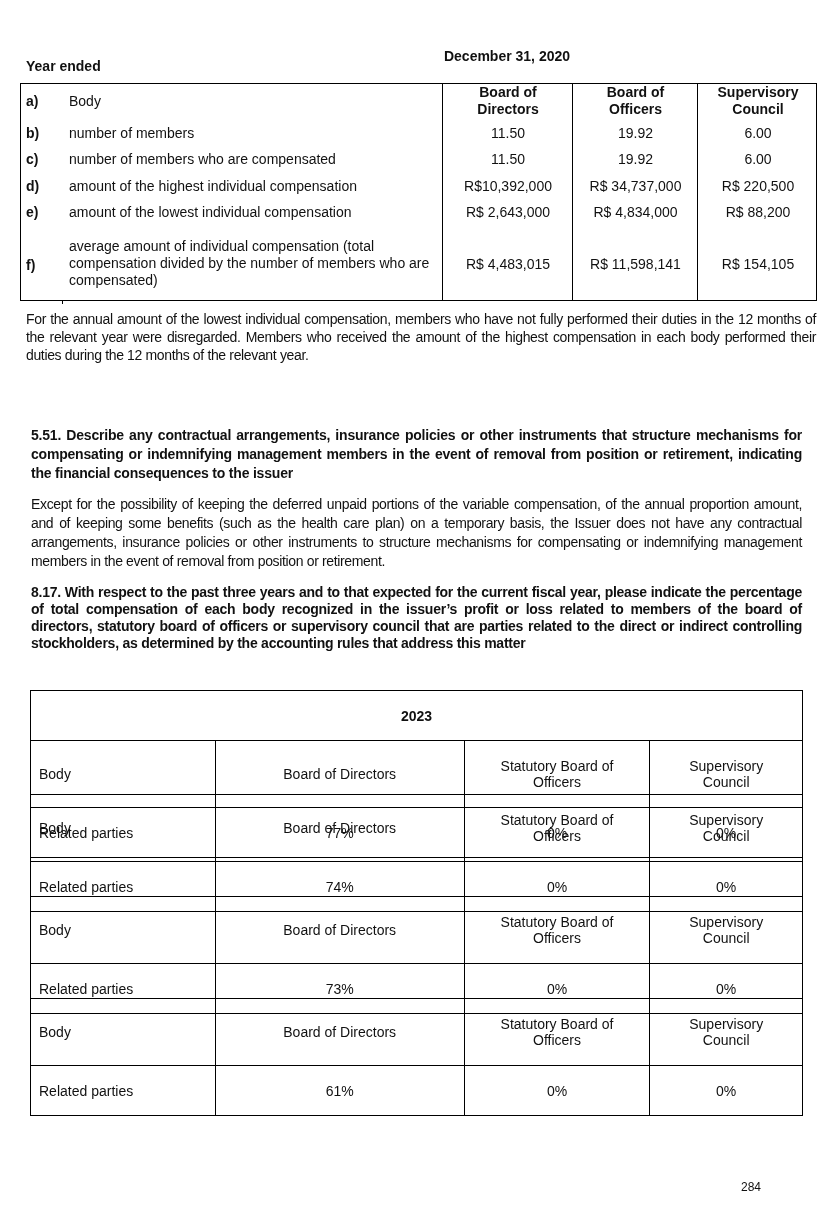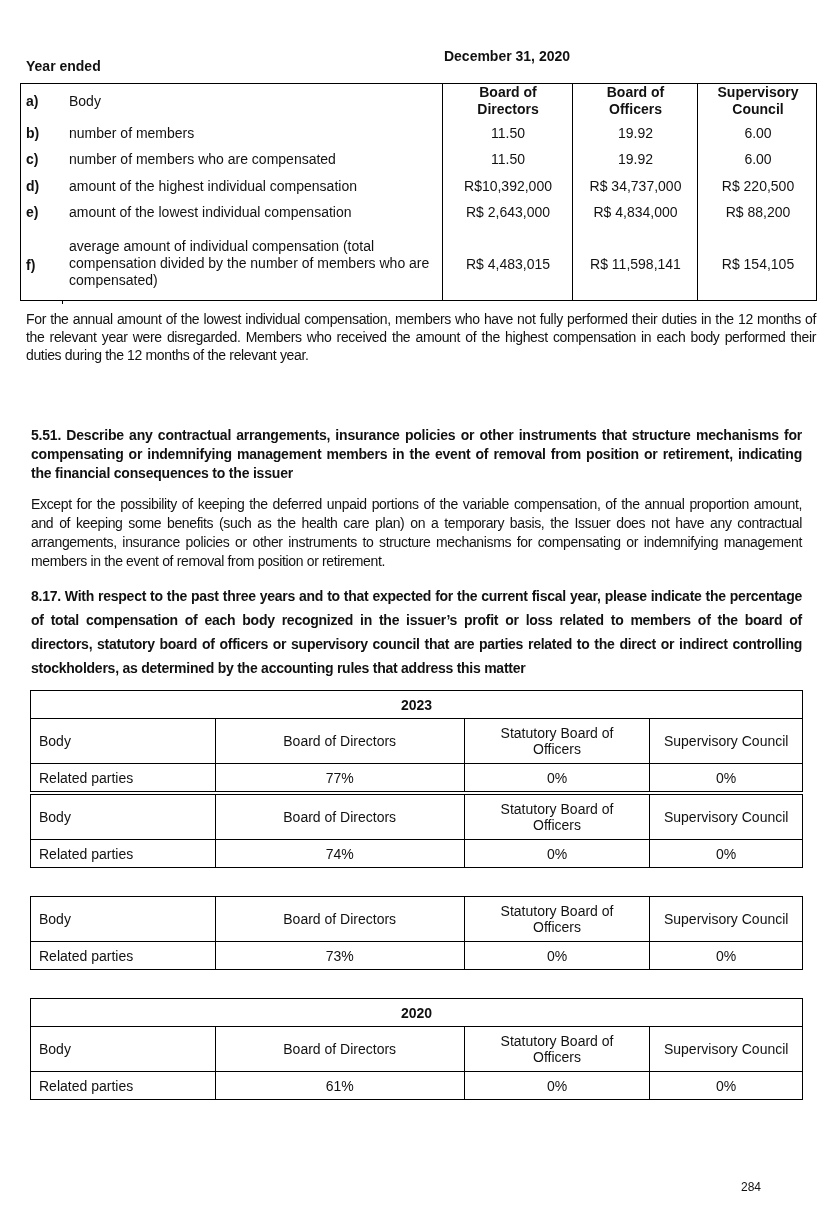--- a/index.html
+++ b/index.html
@@ -28,28 +28,28 @@
   .bottom-tick { left: 62px; top: 300px; width: 1px; height: 4px; background: #000; }
 
   
   .para {
     font-family: "Liberation Sans", sans-serif; font-size: 14px; line-height: 18px;
     text-align: justify; letter-spacing: -0.35px;
   }
   .note { left: 26px; top: 310px; width: 790px; }
   .h816 { left: 31px; top: 426px; width: 771px; font-weight: bold; line-height: 19px; letter-spacing: -0.2px; }
   .p816 { left: 31px; top: 495px; width: 771px; line-height: 19px; }
-  .h817 { left: 31px; top: 584px; width: 771px; font-weight: bold; line-height: 24px; letter-spacing: -0.25px; }
+  .h817 { left: 31px; top: 584px; width: 771px; font-weight: bold; line-height: 17px; letter-spacing: -0.25px; }
 
   
   .rp-table {
     position: absolute; left: 30px; width: 773px;
     border-collapse: collapse; font-size: 14px;
   }
-  .rp-table td { border: 1px solid #000; padding: 5px; text-align: center; }
+  .rp-table td { border: 1px solid #000; padding: 16px; text-align: center; }
   .rp-table .yr { font-weight: bold; height: 17px; line-height: 16px; }
   .rp-table .head td { height: 34px; line-height: 16px; }
   .rp-table .val td { height: 17px; line-height: 16px; }
   .rp-table td.left { text-align: left; padding-left: 8px; }
   .col-a { width: 184px; }
   .col-b { width: 248px; }
   .col-c { width: 185px; }
   .col-d { width: 152px; }
 
   .page-no { left: 741px; top: 1180px; font-size: 12px; }
@@ -195,23 +195,20 @@
   </table>
 
 <table class="rp-table" style="top:998px">
   <colgroup>
       <col class="col-a">
       <col class="col-b">
       <col class="col-c">
       <col class="col-d">
     </colgroup>
   <tbody>
-      <tr>
-        <td class="yr" colspan="4">2020</td>
-      </tr>
   <tr class="head">
     <td class="left">Body</td>
     <td>Board of Directors</td>
     <td style="padding:0 28px">Statutory Board of Officers</td>
     <td>Supervisory Council</td>
   </tr>
   <tr class="val">
     <td class="left">Related parties</td>
     <td>61%</td>
     <td>0%</td>

